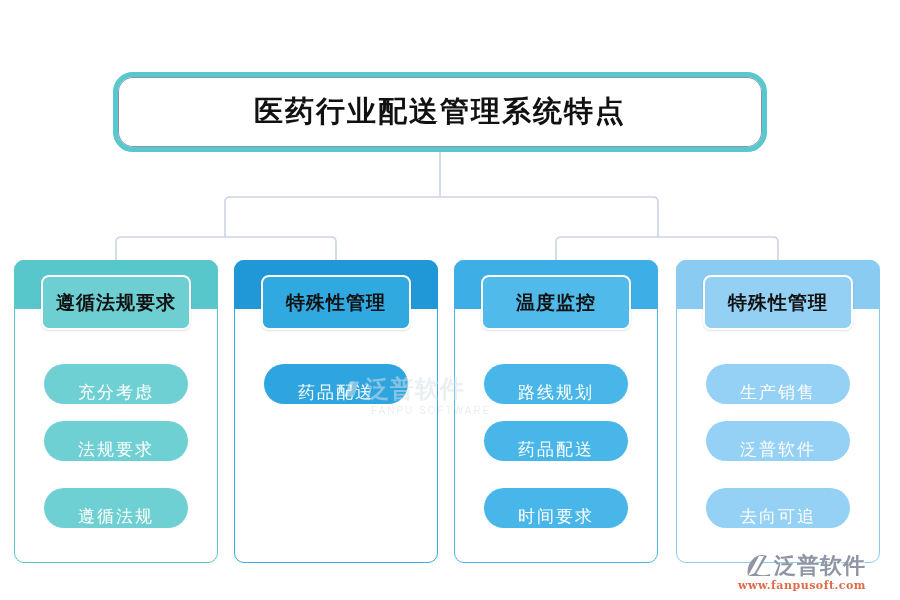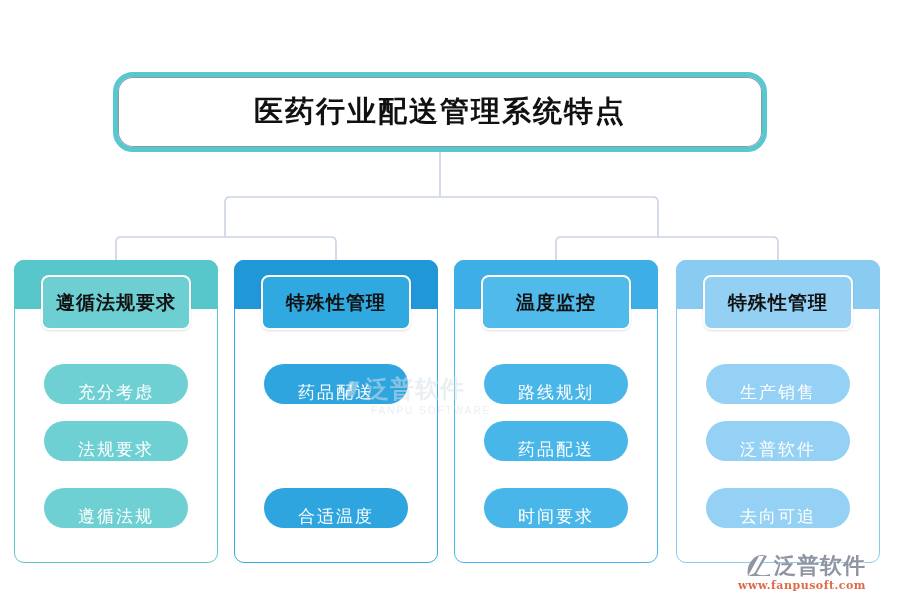--- a/index.html
+++ b/index.html
@@ -130,23 +130,20 @@
   </div>
 
   <div class="column" style="left: 234px; --band: #2098d8; --header: #30a8e0; --pill: #2ea5df; --border: #36a9e0;">
     <div class="col-band"></div>
     <div class="col-header">
       <span>特殊性管理</span>
     </div>
     <div class="pill p0">
         <span>药品配送</span>
       </div>
-    <div class="pill p2">
-        <span>合适温度</span>
-      </div>
   </div>
 
   <div class="column" style="left: 454px; --band: #3eafe6; --header: #50bbeb; --pill: #48b6e8; --border: #48b6e8;">
     <div class="col-band"></div>
     <div class="col-header">
       <span>温度监控</span>
     </div>
     <div class="pill p0">
         <span>路线规划</span>
       </div>

